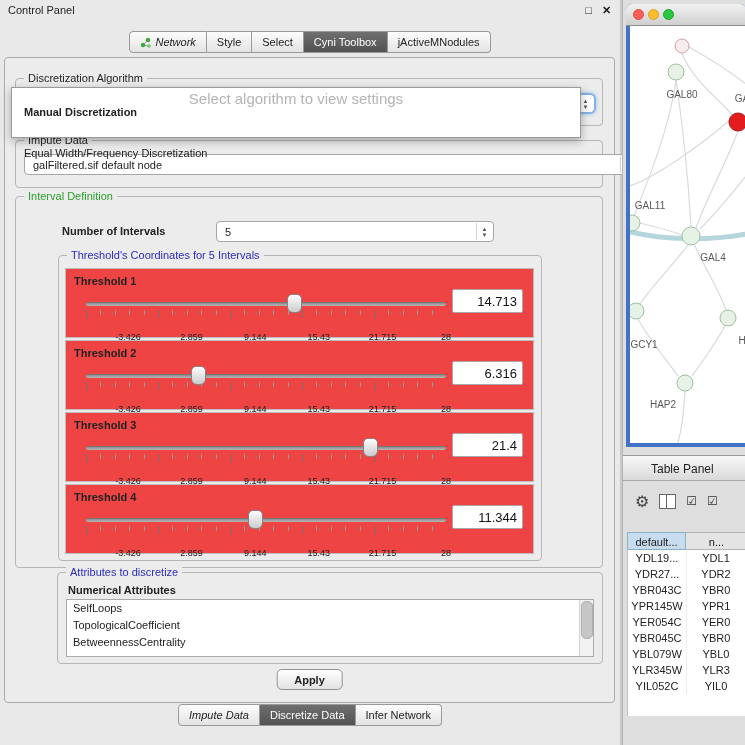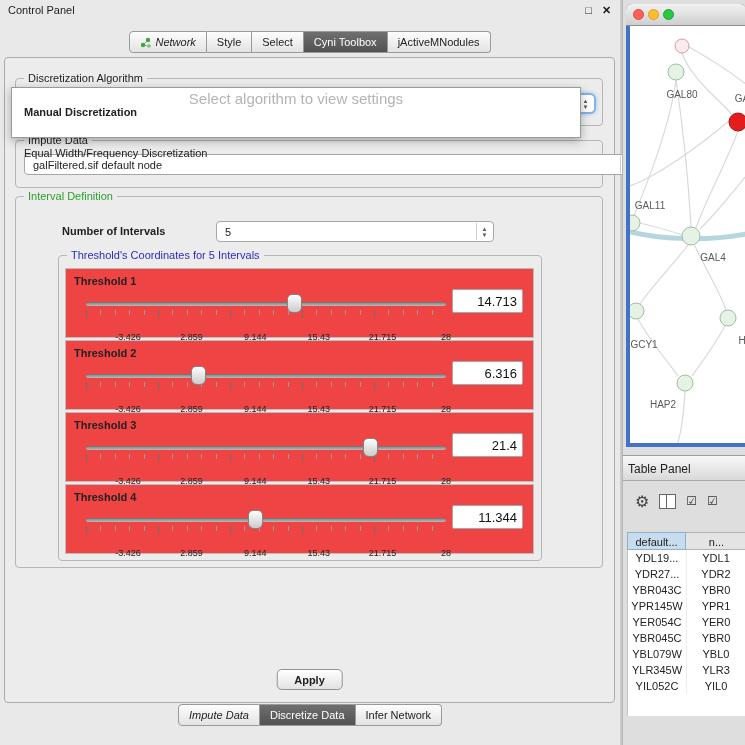--- a/index.html
+++ b/index.html
@@ -98,21 +98,21 @@
                 background:linear-gradient(#f2f2f2,#cfcfcf);border-bottom:1px solid #8e8e8e;}
   .light{position:absolute;top:5px;width:11px;height:11px;border-radius:50%;box-sizing:border-box;}
   #light-close{left:7px;background:#ff5f57;border:1px solid #d94a43;}
   #light-min{left:22px;background:#febc2e;border:1px solid #dba022;}
   #light-zoom{left:37px;background:#28c840;border:1px solid #1fa433;}
   #net-canvas{position:absolute;left:4px;top:22px;right:0;bottom:4px;background:#ffffff;overflow:hidden;}
   .node-label{font-size:10px;fill:#5a5a5a;font-family:"Liberation Sans",sans-serif;}
 
   #table-panel-header{position:absolute;left:0;top:455px;width:123px;height:26px;
       background:linear-gradient(#f8f8f8,#d9d9d9);border-top:1px solid #9c9c9c;
-      border-bottom:1px solid #a8a8a8;font-size:12px;line-height:26px;padding-left:5px;
+      border-bottom:1px solid #a8a8a8;font-size:12px;line-height:26px;padding-left:28px;
       box-sizing:border-box;color:#222;}
   #table-toolbar{position:absolute;left:0;top:486px;width:123px;height:30px;display:flex;
                  align-items:center;gap:10px;padding-left:12px;box-sizing:border-box;}
   #gear-icon{font-size:16px;color:#444;}
   #columns-icon{width:15px;height:13px;border:1px solid #666;background:#fff;position:relative;}
   #columns-icon:before{content:"";position:absolute;left:6px;top:0;bottom:0;width:1px;background:#666;}
   .check-icon{font-size:12px;color:#333;}
 
   .hdr-cell{position:absolute;top:532px;height:18px;font-size:11px;text-align:center;
             line-height:18px;box-sizing:border-box;}
@@ -275,20 +275,32 @@
                 <span style="left: 60%;">15.43</span>
                 <span style="left: 80%;">21.715</span>
                 <span style="left: 100%;">28</span>
               </div>
           </div>
           <input class="thr-value" value="11.344" style="">
         </div>
       </div>
     </div>
 
+    <div class="group" style="left:52px;top:514px;width:544px;height:90px;">
+      <span class="group-title t-blue">Attributes to discretize</span>
+      <div id="attr-subtitle">Numerical Attributes</div>
+      <div id="attr-list">
+        <div id="attr-scroll">
+          <div id="attr-scroll-thumb"></div>
+        </div>
+      <div class="list-item">SelfLoops</div>
+          <div class="list-item">TopologicalCoefficient</div>
+          <div class="list-item">BetweennessCentrality</div>
+        </div>
+    </div>
 
     <button id="apply-btn">Apply</button>
   </div>
 
   <div id="bottom-tabs">
     <div class="tab">
       <span>Impute Data</span>
     </div>
     <div class="tab sel">
       <span>Discretize Data</span>

